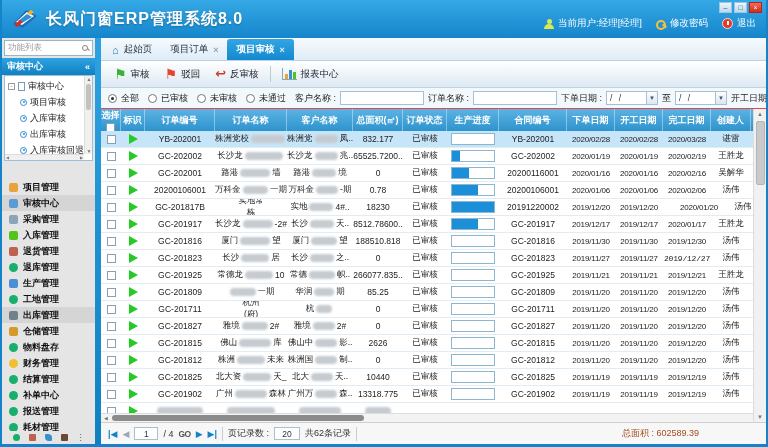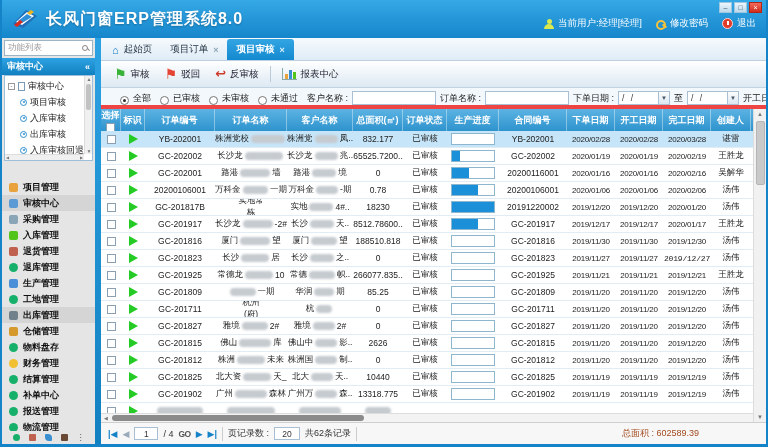--- a/index.html
+++ b/index.html
@@ -68,21 +68,21 @@
 
   .toolbar{height:27px;flex:none;display:flex;align-items:center;gap:7px;padding:0 9px;background:linear-gradient(#ffffff,#dde9f3);border-bottom:1px solid #c2d4e2}
   .tbtn{display:flex;align-items:center;gap:4px;font-size:9.5px;color:#223;padding:2px 4px}
   .flag{font-size:14px;line-height:14px}
   .flag.green{color:#37b437}.flag.red{color:#e34433}
   .undo{color:#cf3b2a;font-size:13px;font-weight:bold;line-height:12px}
   .chart-ic{width:15px;height:12px;border-left:1px solid #8aa;border-bottom:1px solid #8aa;display:flex;align-items:flex-end;gap:1px;padding-left:2px}
   .chart-ic i{display:block;width:3px}
   .vsep{width:1px;height:16px;background:#b9cad8}
 
-  .filterbar{height:21px;flex:none;display:flex;align-items:flex-end;gap:4px;padding:0 19px;background:#f3f8fc;border-bottom:4px solid #ef4444;font-size:9px;color:#222;white-space:nowrap;overflow:hidden}
+  .filterbar{height:21px;flex:none;display:flex;align-items:center;gap:4px;padding:0 7px;background:#f3f8fc;border-bottom:1px solid #ef4444;font-size:9px;color:#222;white-space:nowrap;overflow:hidden}
   .radio{width:9px;height:9px;border:1px solid #777;border-radius:50%;background:#fff;position:relative;flex:none}
   .radio.on::after{content:"";position:absolute;inset:2px;background:#2b2b2b;border-radius:50%}
   .rlabel{margin-right:5px}
   .fin{height:14px;border:1px solid #a9c0d4;background:#fff;width:84px;flex:none}
   .datebox{height:14px;border:1px solid #a9c0d4;background:#fff;width:52px;flex:none;display:flex;align-items:center;font-size:8.5px;color:#333}
   .datebox .dval{flex:1;padding-left:3px;letter-spacing:2px}
   .datebox .dd{width:11px;height:12px;border-left:1px solid #a9c0d4;background:linear-gradient(#fdfdfd,#dce7f1);font-size:6px;color:#456;display:flex;align-items:center;justify-content:center}
 
   .gridzone{flex:1;display:flex;min-height:0}
   .grid{flex:1;display:flex;flex-direction:column;min-width:0;overflow:hidden}
@@ -252,24 +252,20 @@
           <div class="mod">
             <span class="mod-ic " style="background: rgb(23, 176, 107);"></span>
             <span>补单中心</span>
           </div>
           <div class="mod">
             <span class="mod-ic " style="background: rgb(23, 176, 107);"></span>
             <span>报送管理</span>
           </div>
           <div class="mod">
             <span class="mod-ic " style="background: rgb(23, 176, 107);"></span>
-            <span>物流管理</span>
-          </div>
-          <div class="mod">
-            <span class="mod-ic " style="background: rgb(23, 176, 107);"></span>
             <span>耗材管理</span>
           </div>
         </div>
       <div class="mod-footer">
         <span class="f-ic" style="background:#17b06b"></span>
         <span class="f-ic sq" style="background:#c0614f;border-radius:1px"></span>
         <span class="f-ic" style="background:#3a8fd0;border-radius:1px 4px"></span>
         <span class="f-ic sq" style="background:#6b4a35;border-radius:1px"></span>
         <span class="f-dots">⋮</span>
       </div>
@@ -604,21 +600,21 @@
                 </div>
                 <div class="td" style="width: 68px;">
                   <span>20191220002</span>
                 </div>
                 <div class="td" style="width: 48px;">
                   <span class="dt">2019/12/20</span>
                 </div>
                 <div class="td" style="width: 48px;">
                   <span class="dt">2019/12/20</span>
                 </div>
-                <div class="td" style="width: 48px;">
+                <div class="td" style="width: 48px; margin-left: 12px;">
                   <span class="dt">2020/01/20</span>
                 </div>
                 <div class="td" style="width: 40px;">
                   <span>汤伟</span>
                 </div>
               </div>
               <div class="tr">
                 <div class="td" style="width: 20px;">
                   <span class="cb"></span>
                 </div>

